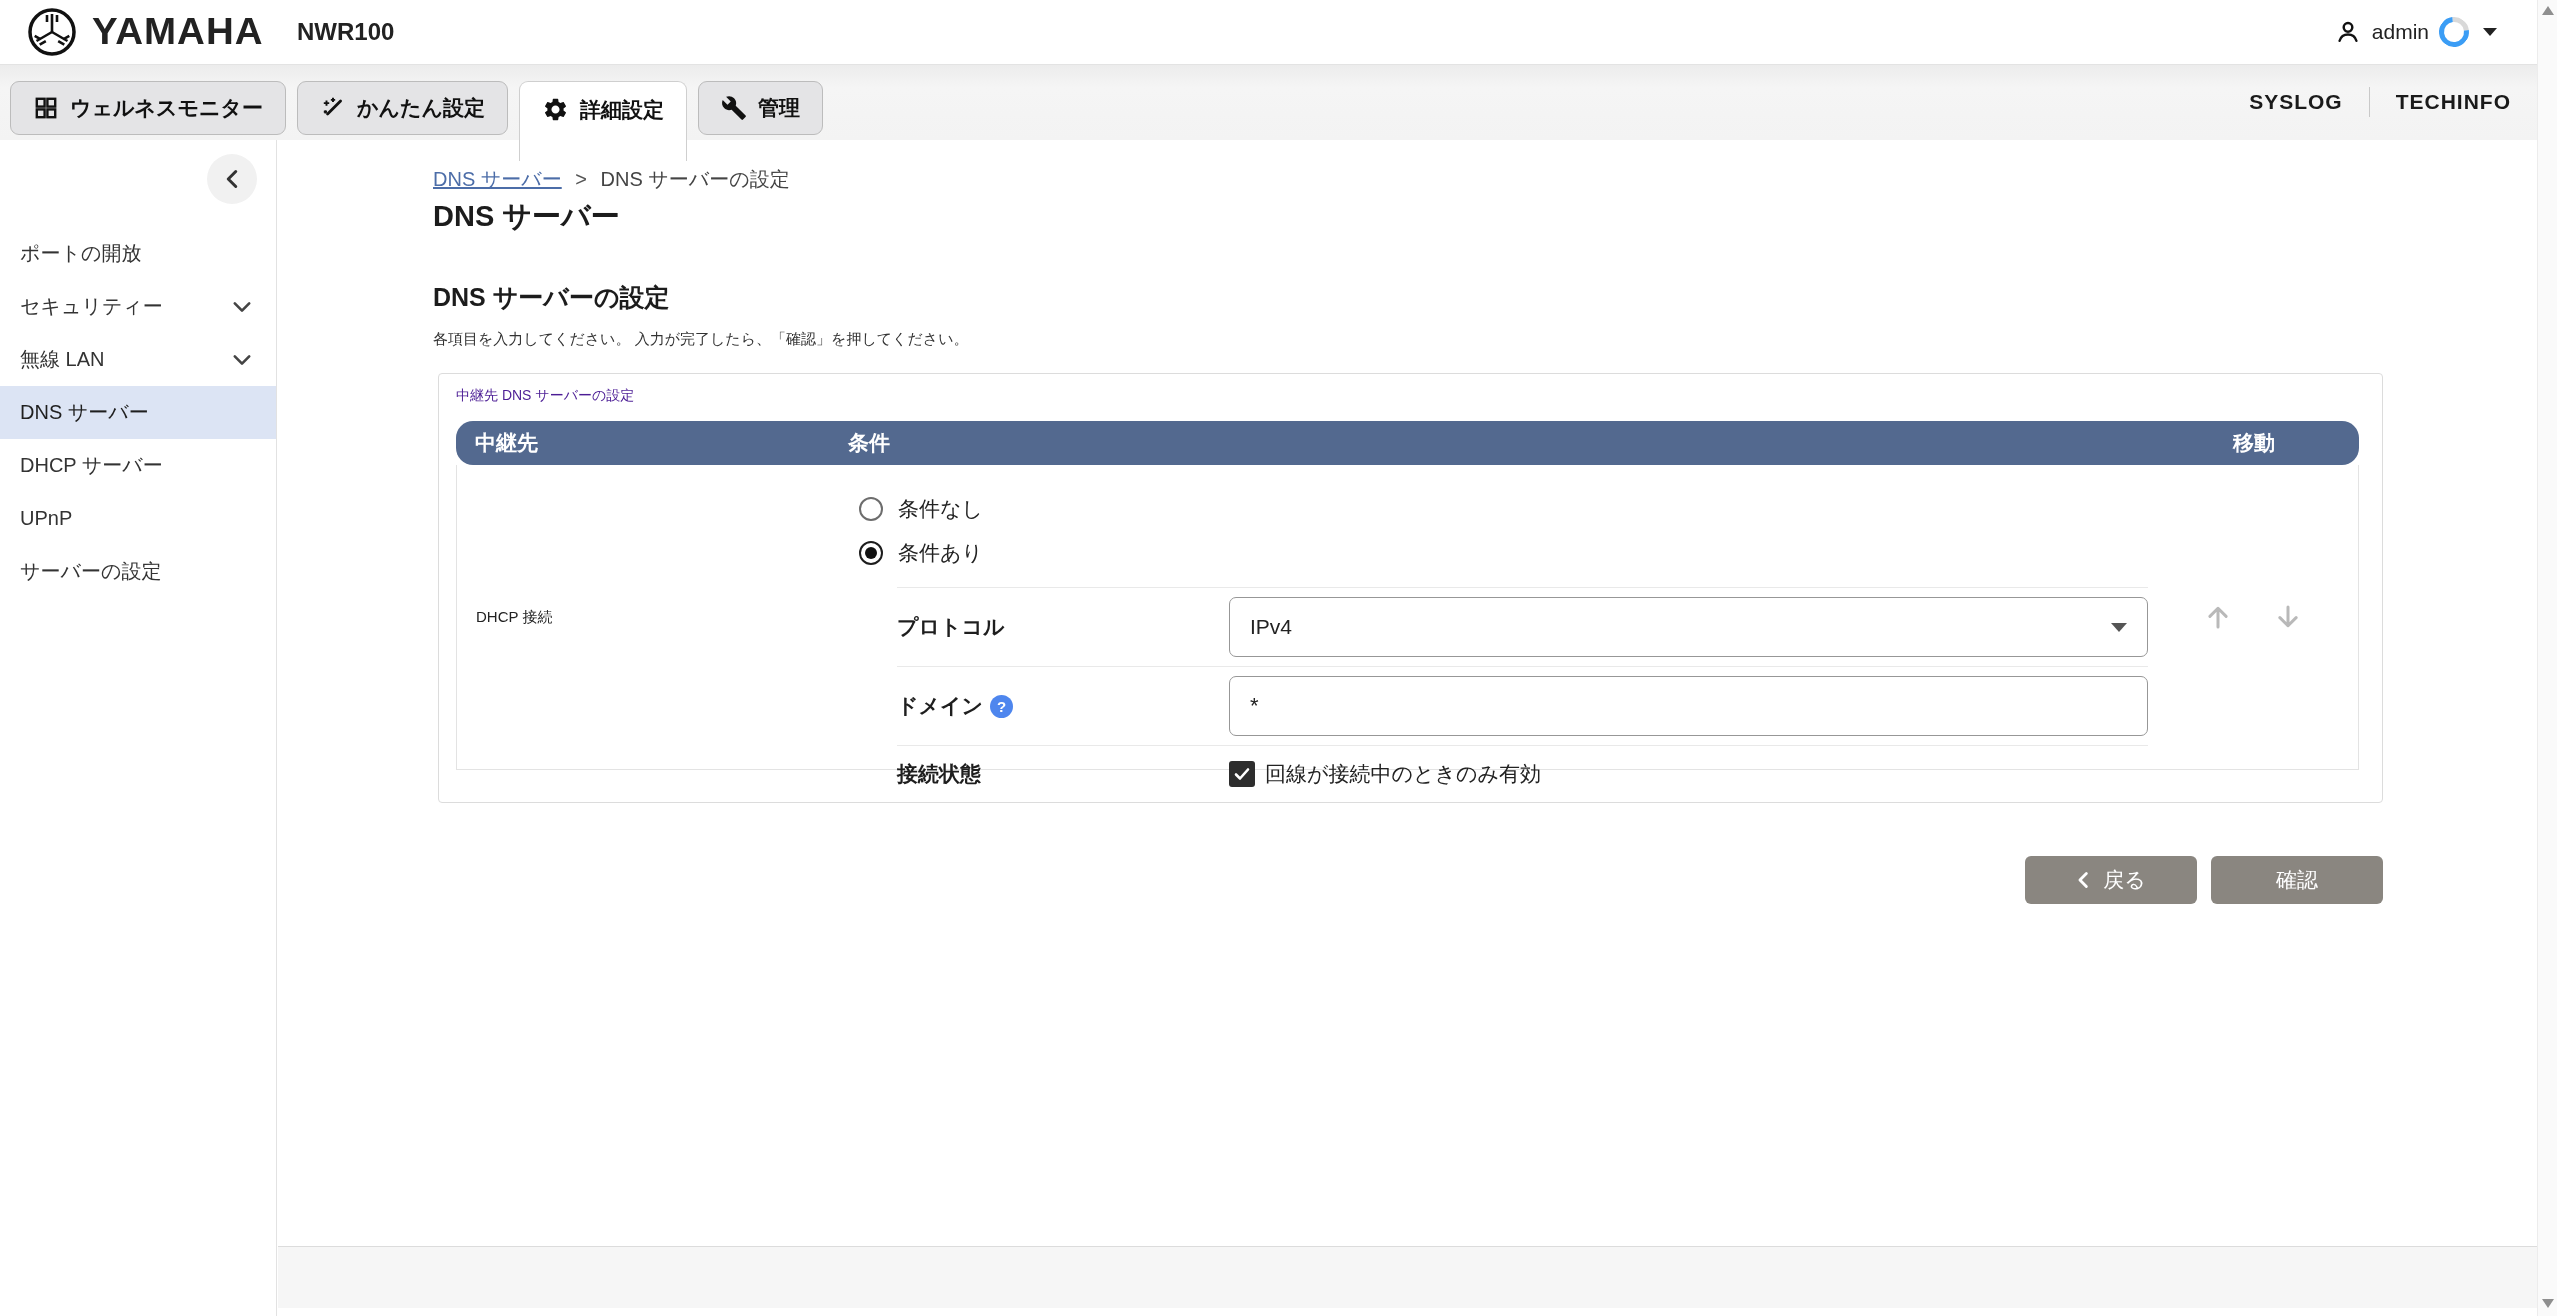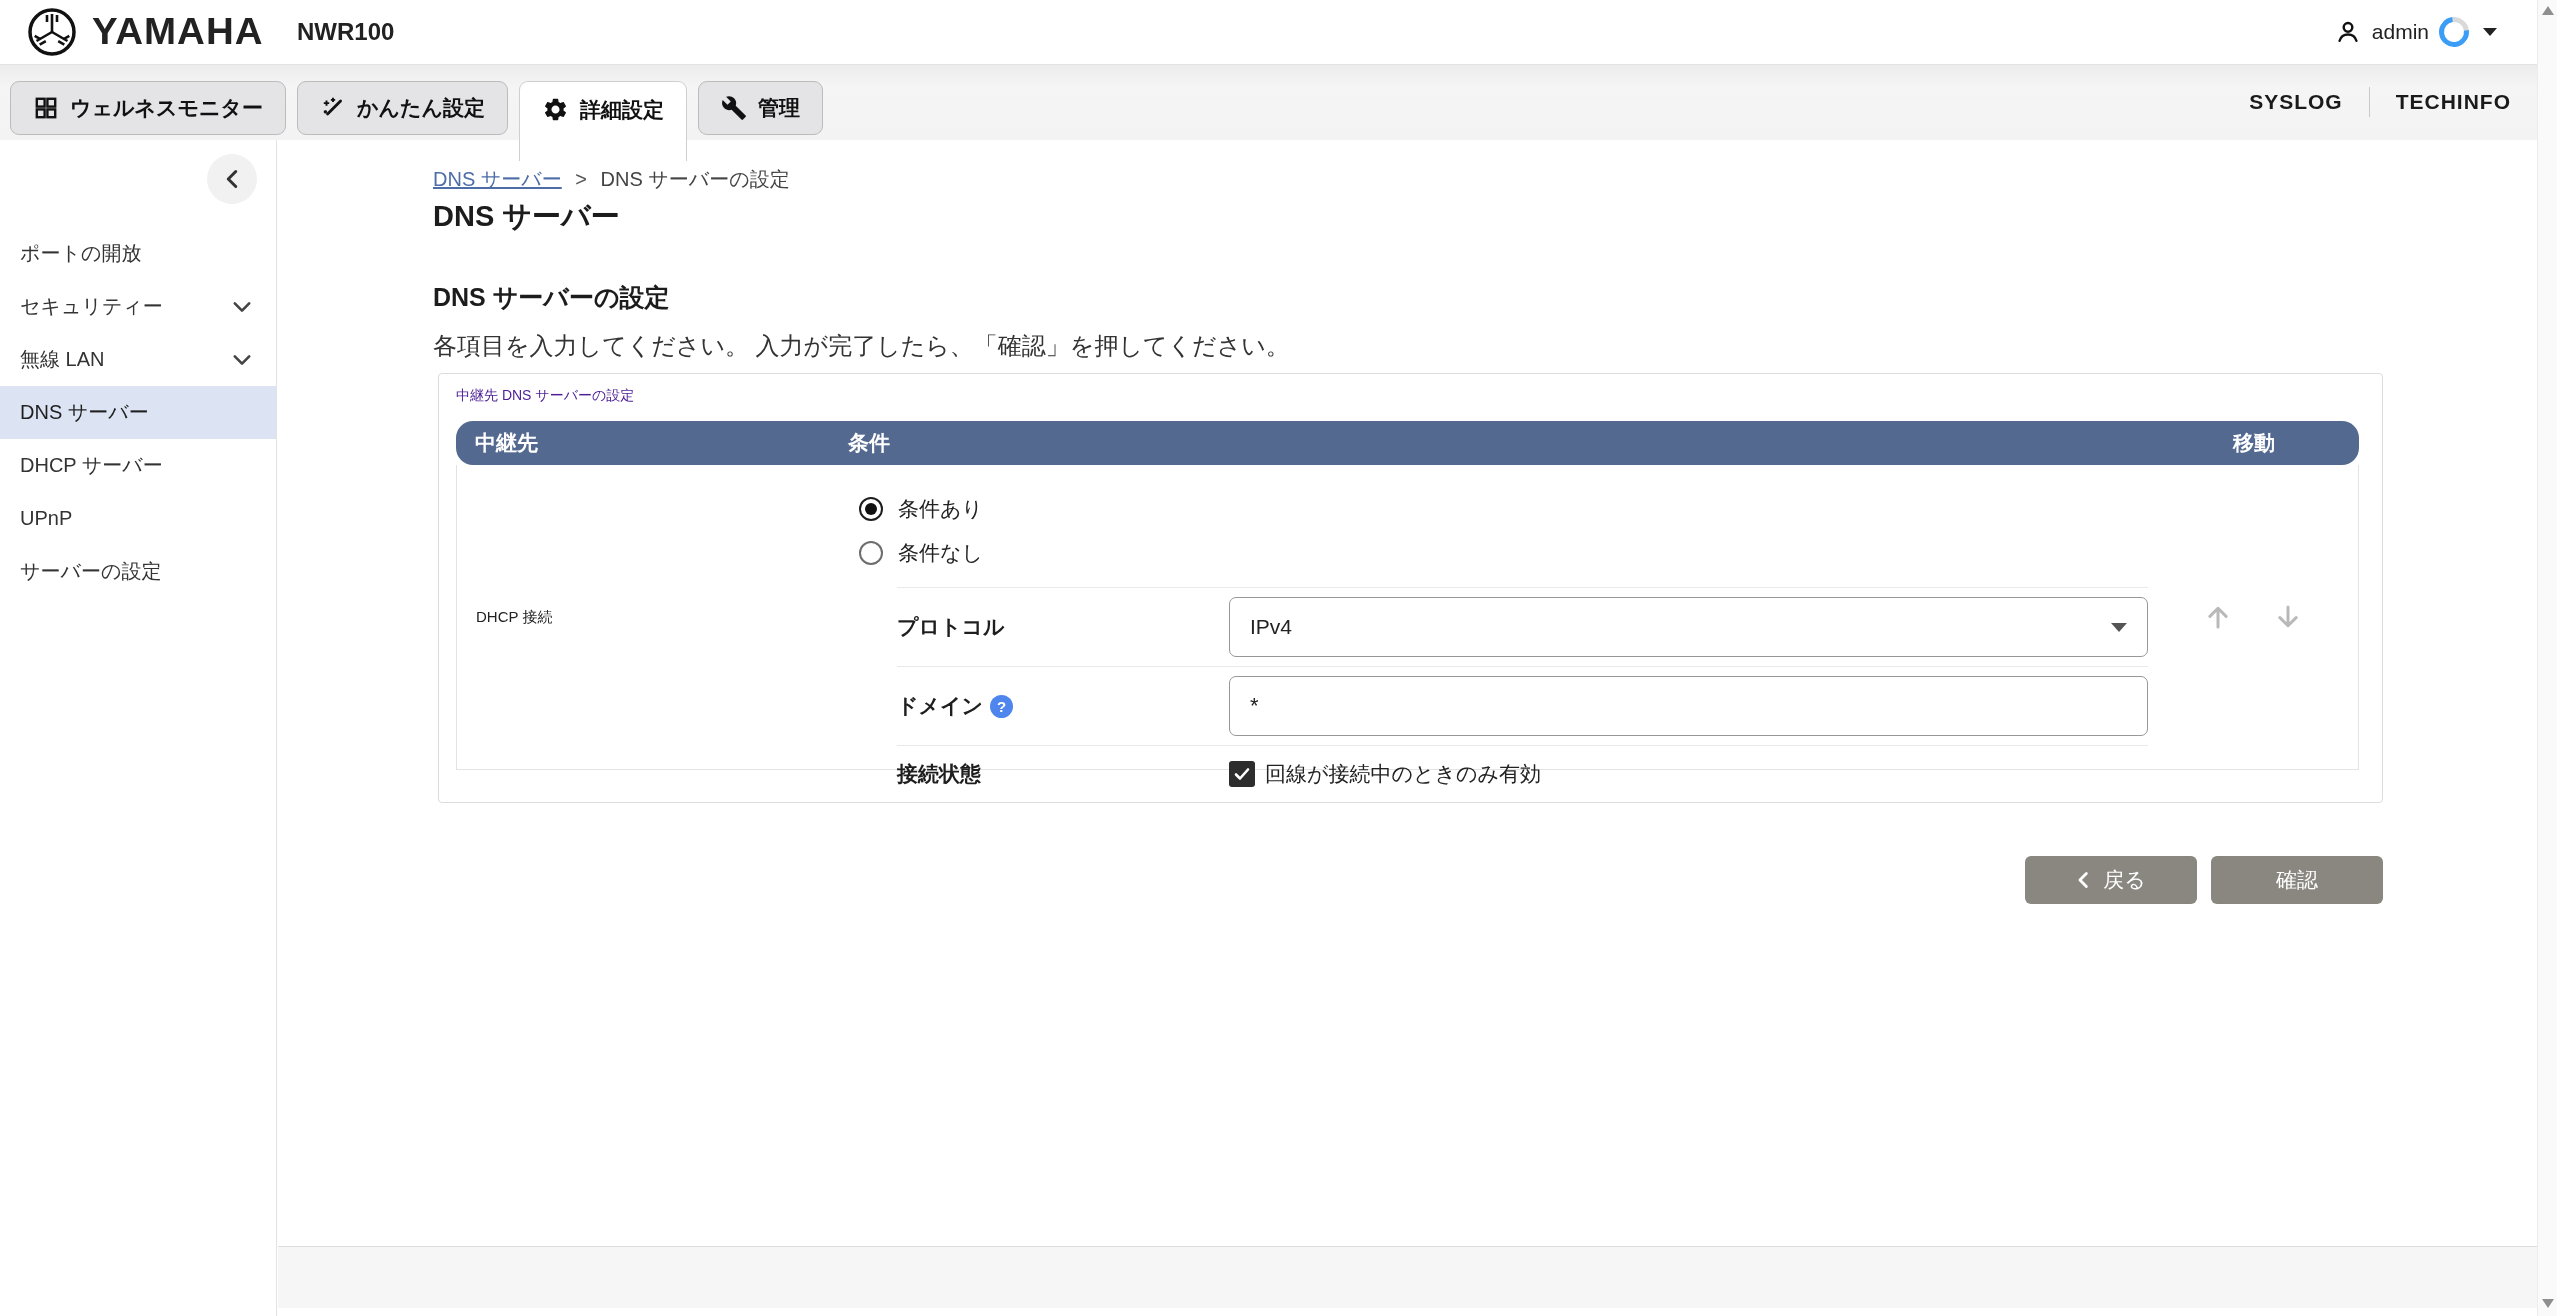--- a/index.html
+++ b/index.html
@@ -38,21 +38,21 @@
   .nav-item.active { background:#dce4f4; color:#1f1f1f; }
   .nav-chevron { position:absolute; right:24px; top:50%; transform:translateY(-50%); }
 
   
   .main { position:absolute; left:278px; top:140px; right:20px; bottom:0; background:#fff; }
   .breadcrumb { position:absolute; left:433px; top:166px; font-size:20px; color:#444; }
   .breadcrumb a { color:#4c6da8; text-decoration:underline; cursor:pointer; }
   .breadcrumb .sep { margin:0 8px; color:#555; }
   .page-title { position:absolute; left:433px; top:197px; font-size:29px; font-weight:bold; color:#1c1c1c; }
   .section-title { position:absolute; left:433px; top:281px; font-size:25px; font-weight:bold; color:#1c1c1c; }
-  .instruction { position:absolute; left:433px; top:330px; font-size:24px; color:#333; }
+  .instruction { position:absolute; left:433px; top:330px; font-size:15px; color:#333; }
 
   
   .card { position:absolute; left:438px; top:373px; width:1945px; height:430px; border:1px solid #dcdcdc; border-radius:4px; background:#fff; }
   .card-label { position:absolute; left:17px; top:13px; font-size:14px; color:#4c1d95; }
   .dns-table { position:absolute; left:17px; top:47px; right:23px; bottom:32px; }
   .thead { height:44px; background:#53698f; color:#fff; display:flex; align-items:center; font-size:21px; font-weight:bold;border-radius:17px; }
   .th-target { width:392px; padding-left:19px; }
   .th-condition { flex:1; }
   .th-move { width:210px; text-align:center; }
   .tbody { display:flex; border:1px solid #e3e3e3; border-top:none; height:calc(100% - 44px); background:#fff; }
@@ -211,26 +211,26 @@
         <div class="th-target">中継先</div>
         <div class="th-condition">条件</div>
         <div class="th-move">移動</div>
       </div>
       <div class="tbody">
         <div class="td-target">
           <span>DHCP 接続</span>
         </div>
         <div class="td-condition">
           <div class="radio-row">
+            <div class="radio"></div>
+            <span>条件なし</span>
+          </div>
+          <div class="radio-row">
             <div class="radio checked"></div>
             <span>条件あり</span>
-          </div>
-          <div class="radio-row">
-            <div class="radio"></div>
-            <span>条件なし</span>
           </div>
           <div class="subrows">
             <div class="subrow">
               <div class="sublabel">
                 <span>プロトコル</span>
               </div>
               <div class="control-select">
                 <span>IPv4</span>
                 <div class="select-caret"></div>
               </div>

